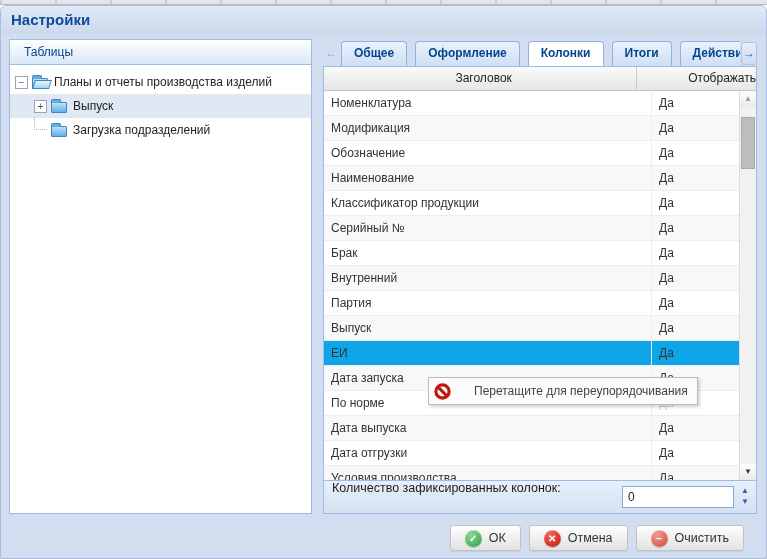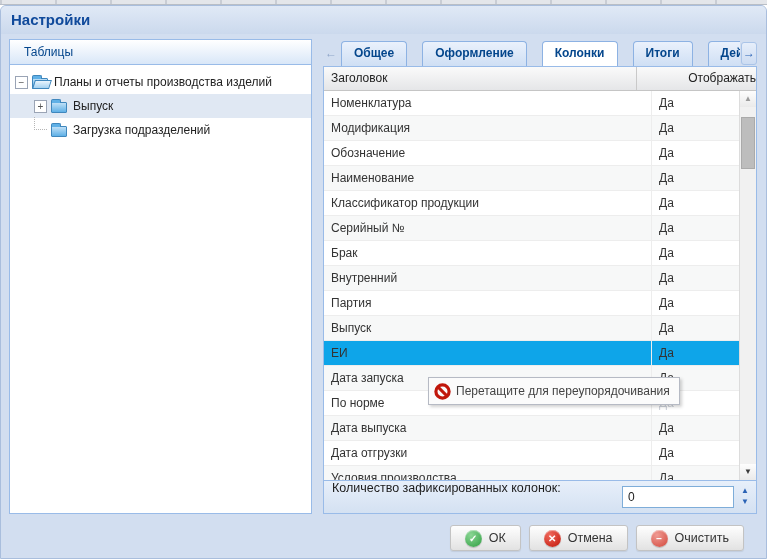--- a/index.html
+++ b/index.html
@@ -47,33 +47,33 @@
 
   
   .right-panel { position:absolute; left:322px; right:9px; top:33px; bottom:44px; }
   .tabbar { position:relative; height:27px; }
   .tab-scroll { position:absolute; top:3px; width:16px; height:23px; text-align:center;
     line-height:23px; font-weight:bold; cursor:pointer; }
   .tab-scroll.left  { left:0;  color:#8fa6c9; }
   .tab-scroll.right { right:0; color:#2a62b5; background:linear-gradient(#e6eefa,#cddcf2);
     border:1px solid #aac4e8; border-radius:3px; line-height:21px; }
   .tabs { position:absolute; left:18px; right:17px; top:2px; height:25px;
-    display:flex; gap:15px; overflow:hidden; }
+    display:flex; gap:8px; overflow:hidden; }
   .tab { flex:0 0 auto; height:25px; line-height:23px; padding:0 12px;
     border:1px solid #8db2e3; border-bottom:none; border-radius:4px 4px 0 0;
     background:linear-gradient(#eaf1fc,#cfdff4); font-weight:bold; color:#04468c;
     white-space:nowrap; cursor:pointer; }
   .tab.active { background:#fff; }
   .tab.t5 { min-width:90px; }
 
   .grid { position:absolute; left:0; right:0; top:27px; bottom:33px;
     border:1px solid #99bbe8; background:#fff; overflow:hidden; }
   .grid-header { height:24px; display:flex;
     background:linear-gradient(#fafafa,#e5e6e8); border-bottom:1px solid #c5c5c5;
-    color:#222; }
+    color:#222;text-align:center; }
   .gh1 { width:328px; padding-left:7px; line-height:23px; border-right:1px solid #c9c9c9; cursor:pointer; }
   .gh2 { flex:1; padding-left:7px; line-height:23px; cursor:pointer;margin-left:44px; }
   .grid-body { position:absolute; left:0; right:17px; top:24px; bottom:0; overflow:hidden; }
   .grow { height:25px; display:flex; border-bottom:1px solid #ededed; background:#fff;
     color:#333; cursor:pointer; }
   .grow:nth-child(even) { background:#f7f8f8; }
   .grow.selected { background:#0ea5e9; }
   .gc1 { width:328px; padding-left:7px; line-height:24px; border-right:1px solid #ededed;
     white-space:nowrap; overflow:hidden; }
   .gc2 { flex:1; padding-left:7px; line-height:24px; }
@@ -94,21 +94,21 @@
   .grid-toolbar .lbl { flex:1; padding-left:8px; }
   .spinner { display:flex; align-items:center; margin-right:3px; }
   .spinner input { width:112px; height:22px; border:1px solid #7eadd9; padding:0 5px;
     font-family:"Liberation Sans",sans-serif; font-size:12px; color:#222; }
   .spin-btns { width:16px; margin-left:3px; display:flex; flex-direction:column; }
   .spin-btns span { height:11px; font-size:8px; line-height:10px; text-align:center;
     color:#2a62b5; font-weight:bold; cursor:pointer; }
 
   
   .drag-tip { position:absolute; left:427px; top:371px; height:28px; z-index:50;
-    display:flex; align-items:center; gap:5px; padding:0 9px 0 5px;
+    display:flex; align-items:center; gap:23px; padding:0 9px 0 5px;
     background:#fbfbfb; border:1px solid #b6bac4; box-shadow:2px 2px 3px rgba(0,0,0,.18);
     color:#444; white-space:nowrap; }
 
   
   .footer-btns { position:absolute; right:22px; bottom:7px; display:flex; gap:8px; }
   .btn { height:26px; display:flex; align-items:center; gap:7px; padding:0 14px;
     border:1px solid #c3c3c3; border-radius:3px;
     background:linear-gradient(#fefefe,#e2e2e2); font-size:12.5px; color:#333;
     cursor:pointer; box-shadow:0 1px 1px rgba(0,0,0,.08); }
   .cicon { width:17px; height:17px; border-radius:50%; color:#fff; font-size:10px;

